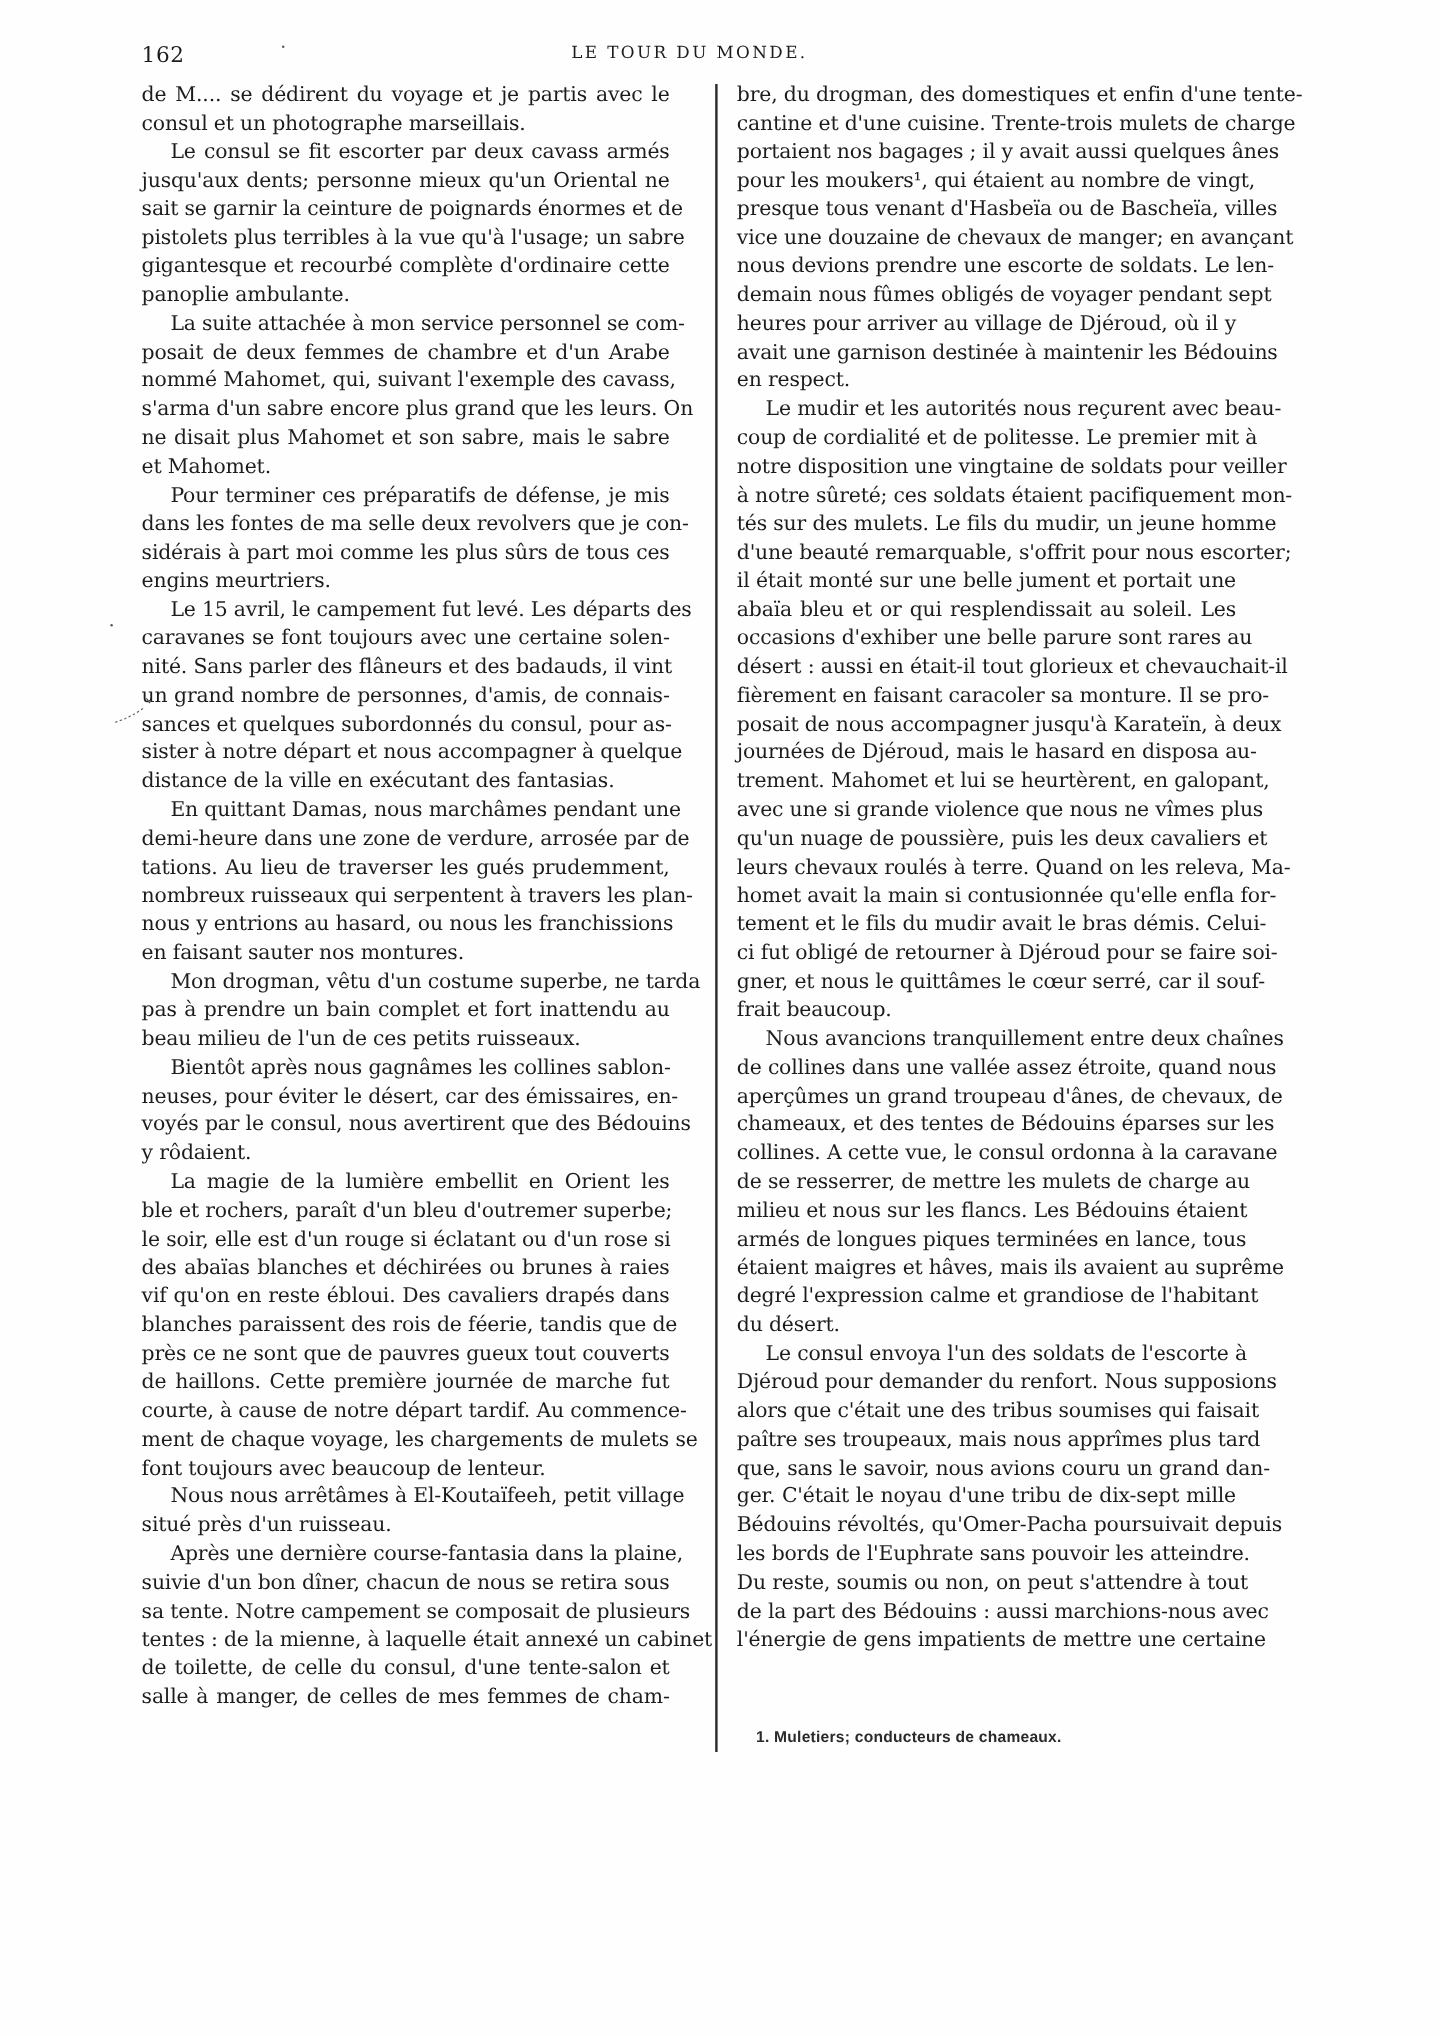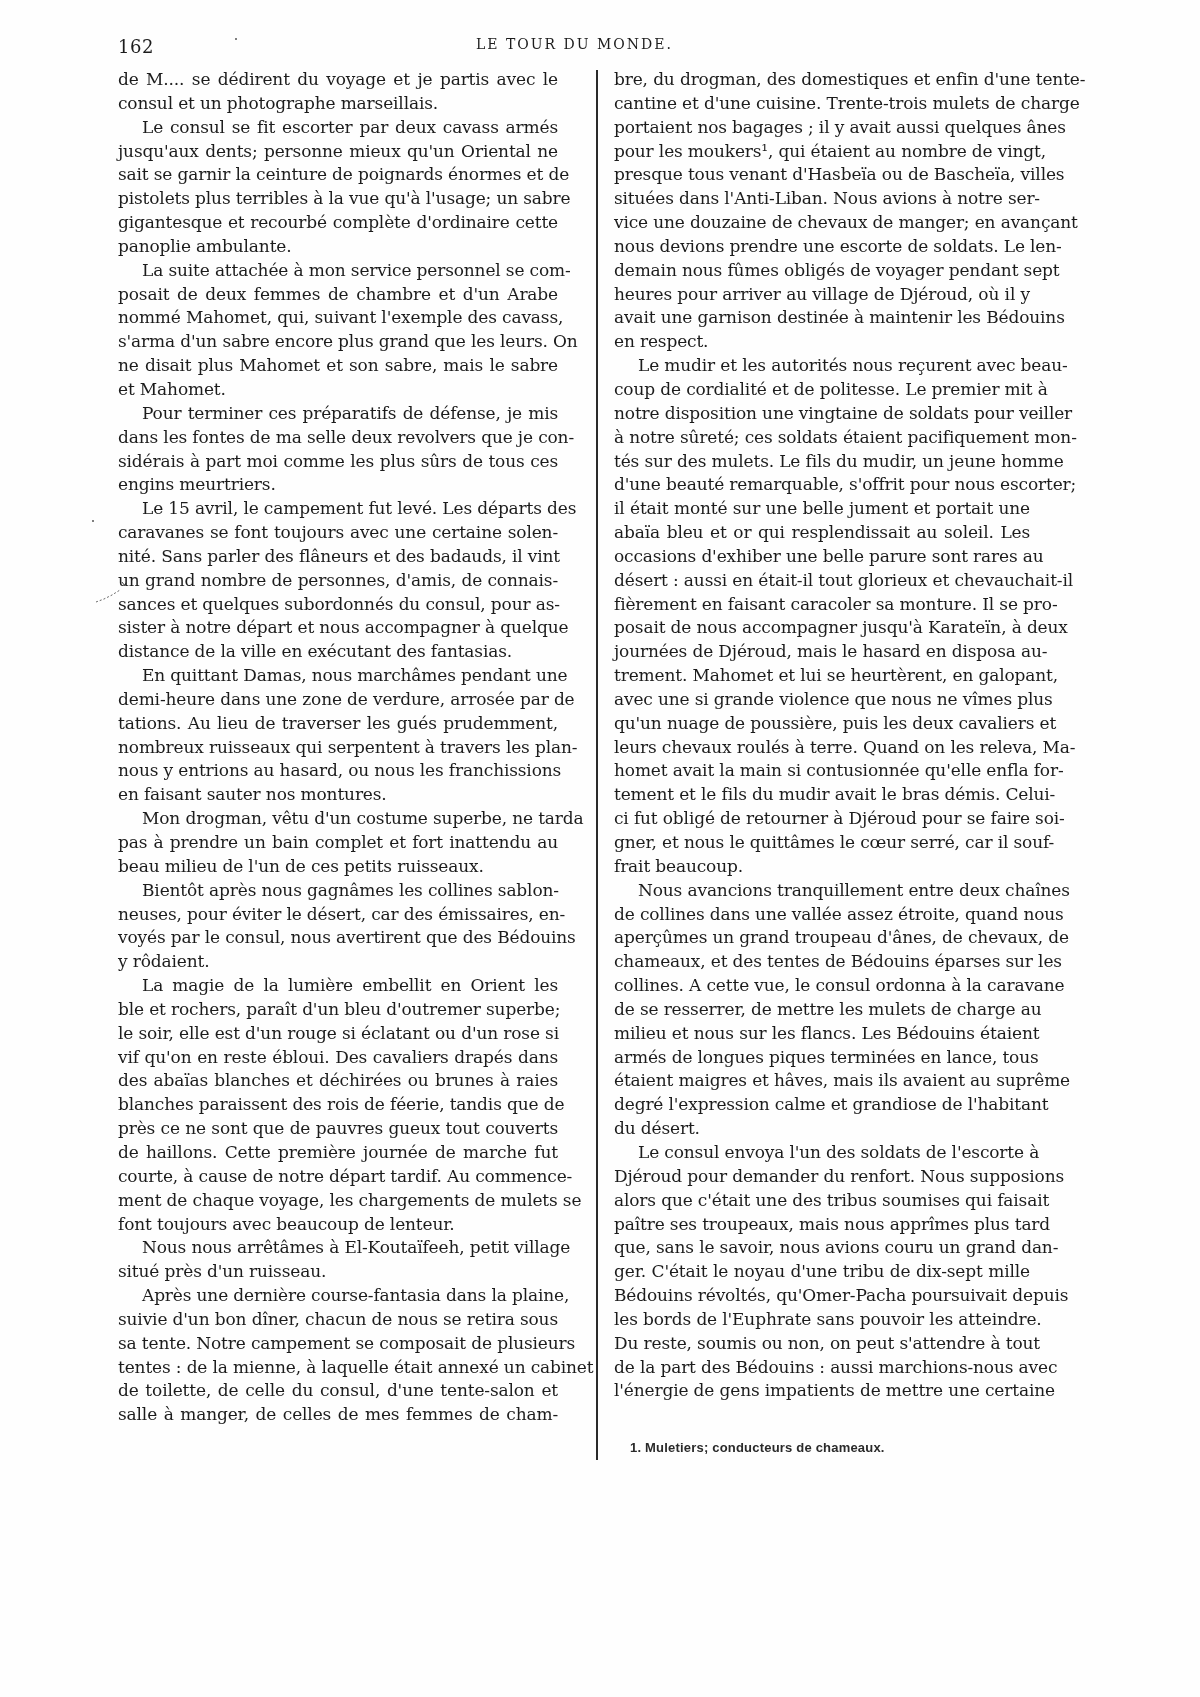--- a/index.html
+++ b/index.html
@@ -64,22 +64,22 @@
       <div class="line indent">Mon drogman, vêtu d'un costume superbe, ne tarda</div>
       <div class="line">pas à prendre un bain complet et fort inattendu au</div>
       <div class="line last">beau milieu de l'un de ces petits ruisseaux.</div>
       <div class="line indent">Bientôt après nous gagnâmes les collines sablon-</div>
       <div class="line">neuses, pour éviter le désert, car des émissaires, en-</div>
       <div class="line">voyés par le consul, nous avertirent que des Bédouins</div>
       <div class="line last">y rôdaient.</div>
       <div class="line indent">La magie de la lumière embellit en Orient les</div>
       <div class="line">ble et rochers, paraît d'un bleu d'outremer superbe;</div>
       <div class="line">le soir, elle est d'un rouge si éclatant ou d'un rose si</div>
+      <div class="line">des abaïas blanches et déchirées ou brunes à raies</div>
       <div class="line">vif qu'on en reste ébloui. Des cavaliers drapés dans</div>
-      <div class="line">des abaïas blanches et déchirées ou brunes à raies</div>
       <div class="line">blanches paraissent des rois de féerie, tandis que de</div>
       <div class="line">près ce ne sont que de pauvres gueux tout couverts</div>
       <div class="line">de haillons. Cette première journée de marche fut</div>
       <div class="line">courte, à cause de notre départ tardif. Au commence-</div>
       <div class="line">ment de chaque voyage, les chargements de mulets se</div>
       <div class="line last">font toujours avec beaucoup de lenteur.</div>
       <div class="line indent">Nous nous arrêtâmes à El-Koutaïfeeh, petit village</div>
       <div class="line last">situé près d'un ruisseau.</div>
       <div class="line indent">Après une dernière course-fantasia dans la plaine,</div>
       <div class="line">suivie d'un bon dîner, chacun de nous se retira sous</div>
@@ -90,21 +90,20 @@
     </div>
 
   <div class="divider"></div>
 
   <div class="column col-right" id="col-right">
       <div class="line">bre, du drogman, des domestiques et enfin d'une tente-</div>
       <div class="line">cantine et d'une cuisine. Trente-trois mulets de charge</div>
       <div class="line">portaient nos bagages ; il y avait aussi quelques ânes</div>
       <div class="line">pour les moukers¹, qui étaient au nombre de vingt,</div>
       <div class="line">presque tous venant d'Hasbeïa ou de Bascheïa, villes</div>
-      <div class="line">situées dans l'Anti-Liban. Nous avions à notre ser-</div>
       <div class="line">vice une douzaine de chevaux de manger; en avançant</div>
       <div class="line">nous devions prendre une escorte de soldats. Le len-</div>
       <div class="line">demain nous fûmes obligés de voyager pendant sept</div>
       <div class="line">heures pour arriver au village de Djéroud, où il y</div>
       <div class="line">avait une garnison destinée à maintenir les Bédouins</div>
       <div class="line last">en respect.</div>
       <div class="line indent">Le mudir et les autorités nous reçurent avec beau-</div>
       <div class="line">coup de cordialité et de politesse. Le premier mit à</div>
       <div class="line">notre disposition une vingtaine de soldats pour veiller</div>
       <div class="line">à notre sûreté; ces soldats étaient pacifiquement mon-</div>

